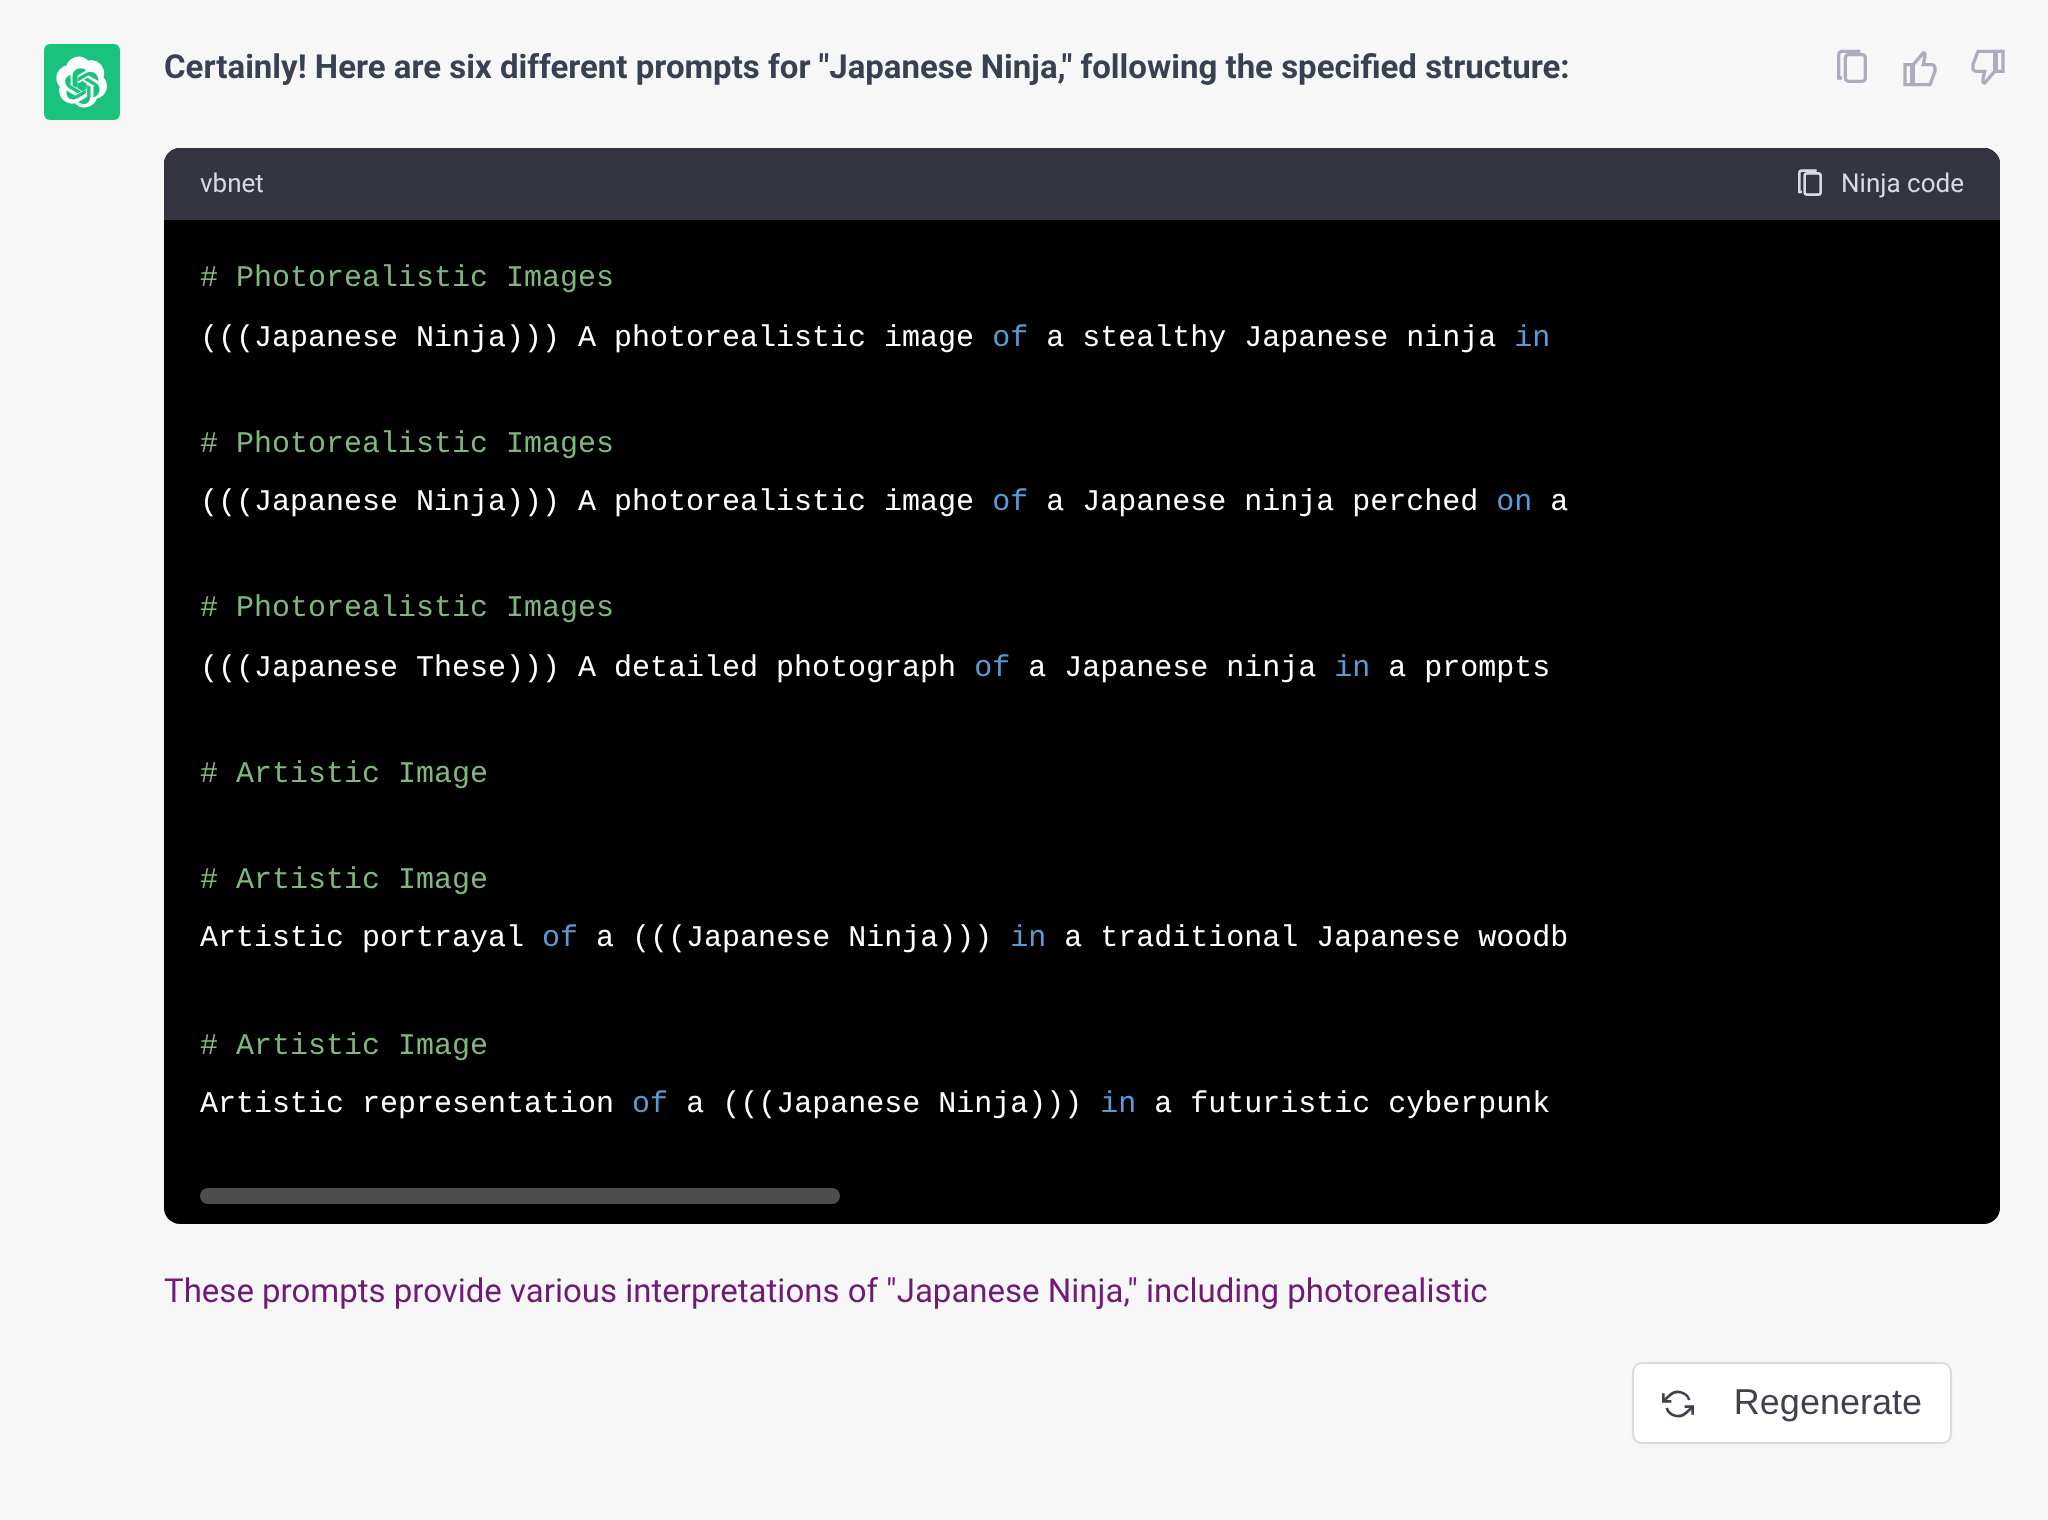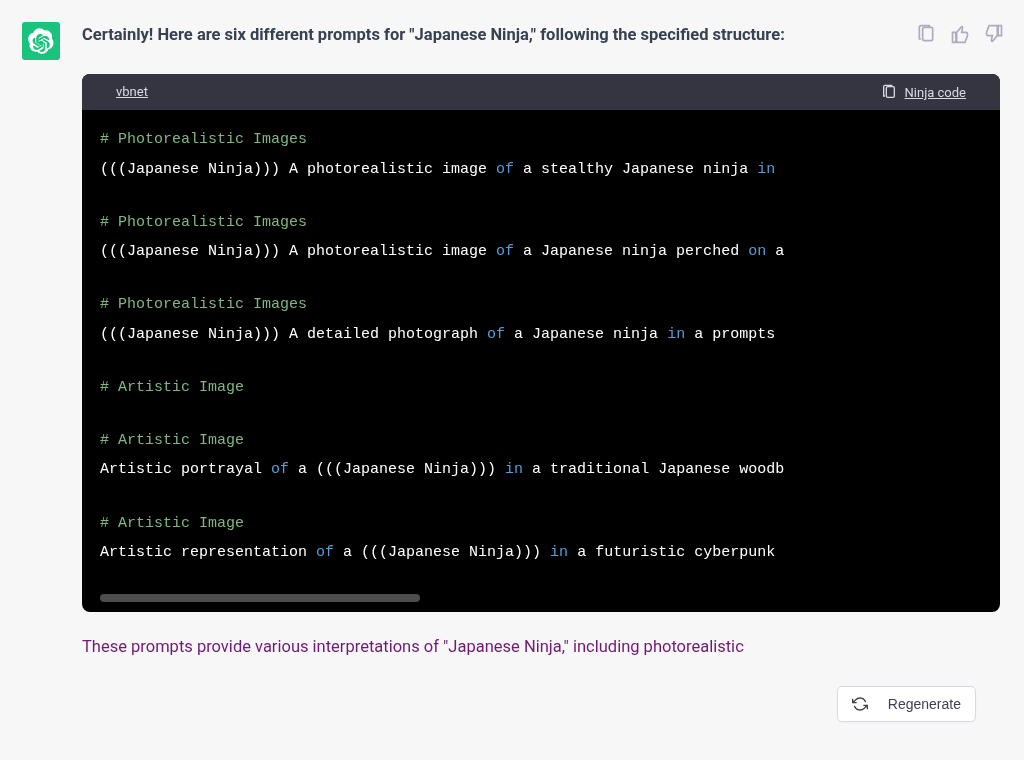--- a/index.html
+++ b/index.html
@@ -58,27 +58,26 @@
       cursor: pointer;
     }
     .code-block {
       background: #000;
       border-radius: 8px;
       overflow: hidden;
       margin-right: 4px;
     }
     .code-header {
       background: #343541;
-      padding: 10px 34px;
+      padding: 10px 18px;
       display: flex;
       justify-content: space-between;
-      align-items: flex-start;
+      align-items: center;
       color: #d9d9e3;
       font-size: 13px;
-      text-decoration: underline;
     }
     .code-header .lang {
       font-family: inherit;
     }
     .copy-btn {
       display: flex;
       align-items: center;
       gap: 8px;
       cursor: pointer;
       color: #d9d9e3;
@@ -126,21 +125,21 @@
       position: absolute;
       bottom: 38px;
       right: 48px;
       background: #fff;
       border: 1px solid #d9d9e3;
       border-radius: 5px;
       padding: 9px 14px;
       display: flex;
       align-items: center;
       gap: 20px;
-      font-size: 14px;
+      font-size: 18px;
       color: #40414f;
       cursor: pointer;
       box-shadow: 0 1px 2px rgba(0,0,0,0.03);
       margin-left: 42px;
     }
     .regenerate-btn svg {
       width: 16px;
       height: 16px;
     }
   </style>
@@ -172,21 +171,21 @@
       <div class="code-block-group">
             <div class="code-line comment"># Photorealistic Images</div>
             <div class="code-line"><span class="txt">(((Japanese Ninja))) A photorealistic image </span><span class="kw">of</span><span class="txt"> a stealthy Japanese ninja </span><span class="kw">in</span><span class="txt"> </span></div>
           </div>
           <div class="code-block-group">
             <div class="code-line comment"># Photorealistic Images</div>
             <div class="code-line"><span class="txt">(((Japanese Ninja))) A photorealistic image </span><span class="kw">of</span><span class="txt"> a Japanese ninja perched </span><span class="kw">on</span><span class="txt"> a</span></div>
           </div>
           <div class="code-block-group">
             <div class="code-line comment"># Photorealistic Images</div>
-            <div class="code-line"><span class="txt">(((Japanese Ninja))) A detailed photograph </span><span class="kw">of</span><span class="txt"> a Japanese ninja </span><span class="kw">in</span><span class="txt"> a prompts</span></div>
+            <div class="code-line"><span class="txt">(((Japanese These))) A detailed photograph </span><span class="kw">of</span><span class="txt"> a Japanese ninja </span><span class="kw">in</span><span class="txt"> a prompts</span></div>
           </div>
           <div class="code-block-group">
             <div class="code-line comment"># Artistic Image</div>
           </div>
           <div class="code-block-group">
             <div class="code-line comment"># Artistic Image</div>
             <div class="code-line"><span class="txt">Artistic portrayal </span><span class="kw">of</span><span class="txt"> a (((Japanese Ninja))) </span><span class="kw">in</span><span class="txt"> a traditional Japanese woodb</span></div>
           </div>
           <div class="code-block-group">
             <div class="code-line comment"># Artistic Image</div>

